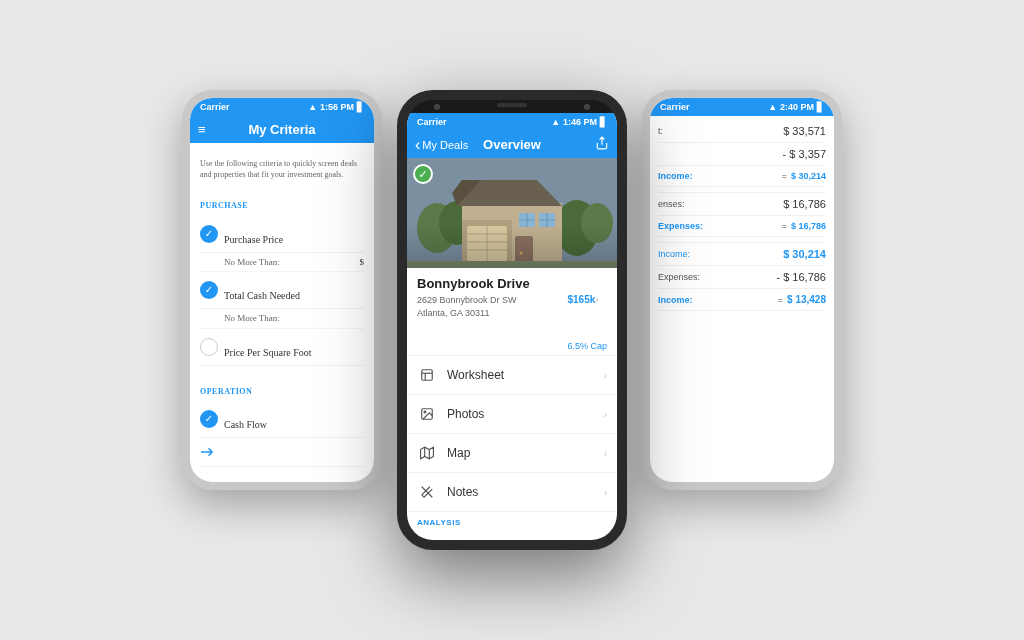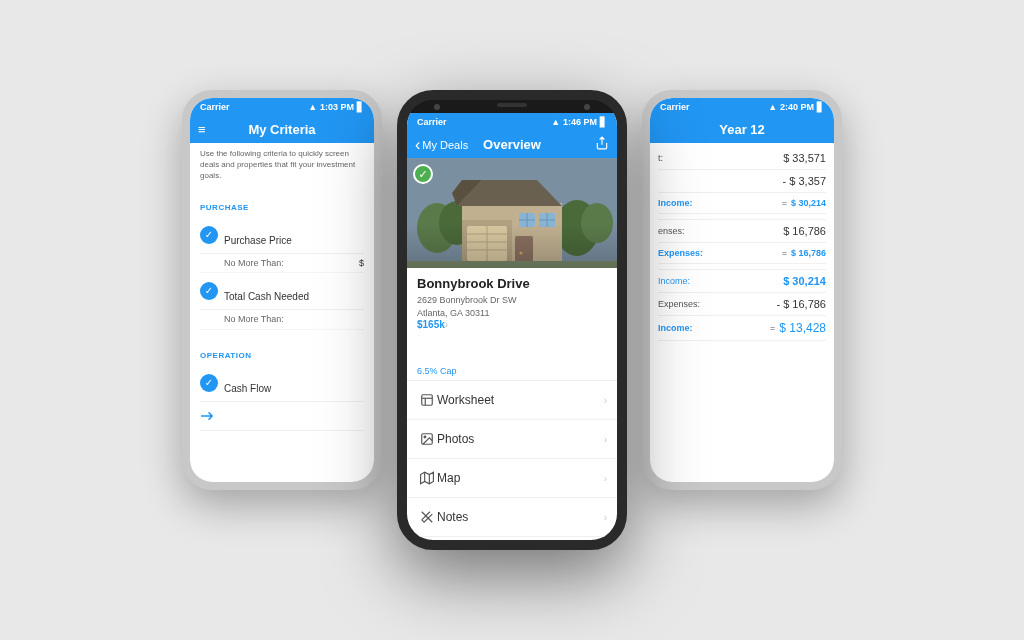--- a/index.html
+++ b/index.html
@@ -153,24 +153,25 @@
 
     .hamburger {
       position: absolute;
       left: 8px;
       color: #fff;
       font-size: 13px;
     }
 
     
     .criteria-body {
-      padding: 5px 10px;
+      padding: 15px 10px;
       font-size: 9px;
       color: #555;
       line-height: 1.4;
+      font-family: Liberation Serif, serif;
     }
 
     .section-label {
       font-size: 8px;
       font-weight: 700;
       color: #2196F3;
       letter-spacing: 0.5px;
       margin: 20px 0 4px;
       text-transform: uppercase;
     }
@@ -286,21 +287,20 @@
       font-size: 13px;
       font-weight: 600;
       color: #222;
       margin-bottom: 3px;
     }
 
     .property-address {
       display: flex;
       justify-content: space-between;
       align-items: flex-start;
-      flex-direction: column;
     }
 
     .address-text {
       font-size: 9px;
       color: #666;
       line-height: 1.4;
     }
 
     .price-info {
       text-align: right;
@@ -325,20 +325,21 @@
       color: #ccc;
       font-size: 10px;
     }
 
     
     .menu-item {
       display: flex;
       align-items: center;
       padding: 9px 10px;
       border-bottom: 1px solid #f0f0f0;
+      gap: 10px;
       justify-content: center;
     }
 
     .menu-icon {
       width: 20px;
       height: 20px;
       display: flex;
       align-items: center;
       justify-content: center;
       color: #555;
@@ -428,21 +429,21 @@
 
 <div class="phones-container">
 
   <div class="phone phone-left">
     <div class="phone-inner">
 
       <div class="status-bar">
         <span>Carrier</span>
         <div class="status-icons">
           <span>▲</span>
-          <span>1:03 PM</span>
+          <span>1:56 PM</span>
           <span>▋</span>
         </div>
       </div>
 
       <div class="nav-bar">
         <span class="hamburger">≡</span>
         <span class="nav-title">My Criteria</span>
       </div>
 
       <div class="criteria-body">
@@ -461,20 +462,24 @@
 
         <div class="criteria-row">
           <div class="check-circle">✓</div>
           <span class="criteria-label">Total Cash Needed</span>
         </div>
         <div class="sub-row">
           <span>No More Than:</span>
           <span class="sub-value"></span>
         </div>
 
+        <div class="criteria-row">
+          <div class="empty-circle"></div>
+          <span class="criteria-label">Price Per Square Foot</span>
+        </div>
 
         <div class="section-label">OPERATION</div>
 
         <div class="criteria-row">
           <div class="check-circle">✓</div>
           <span class="criteria-label">Cash Flow</span>
         </div>
 
         <div class="criteria-row">
           <div class="arrow-icon-blue">
@@ -638,23 +643,20 @@
 
       <div class="status-bar">
         <span>Carrier</span>
         <div class="status-icons">
           <span>▲</span>
           <span>2:40 PM</span>
           <span>▋</span>
         </div>
       </div>
 
-      <div class="nav-bar">
-        <span class="nav-title">Year 12</span>
-      </div>
 
       <div class="year-body">
         <div class="year-row">
           <span class="year-row-label">t:</span>
           <span class="year-row-value">$ 33,571</span>
         </div>
         <div class="year-row">
           <span class="year-row-label"></span>
           <span class="year-row-value negative">- $ 3,357</span>
         </div>
@@ -687,20 +689,20 @@
           <span class="year-row-value blue">$ 30,214</span>
         </div>
         <div class="year-row">
           <span class="year-row-label">Expenses:</span>
           <span class="year-row-value">- $ 16,786</span>
         </div>
         <div style="display:flex;justify-content:space-between;align-items:center;padding:5px 0;border-bottom:1px solid #f0f0f0;">
           <span style="font-size:9px;color:#2196F3;font-weight:600;">Income:</span>
           <div style="display:flex;align-items:center;gap:4px;">
             <span style="font-size:9px;color:#555;">=</span>
-            <span style="font-size:12px;color:#2196F3;font-weight:400;">$ 13,428</span>
+            <span style="font-size:10px;color:#2196F3;font-weight:700;">$ 13,428</span>
           </div>
         </div>
       </div>
     </div>
   </div>
 
 </div>
 
 </body></html>

